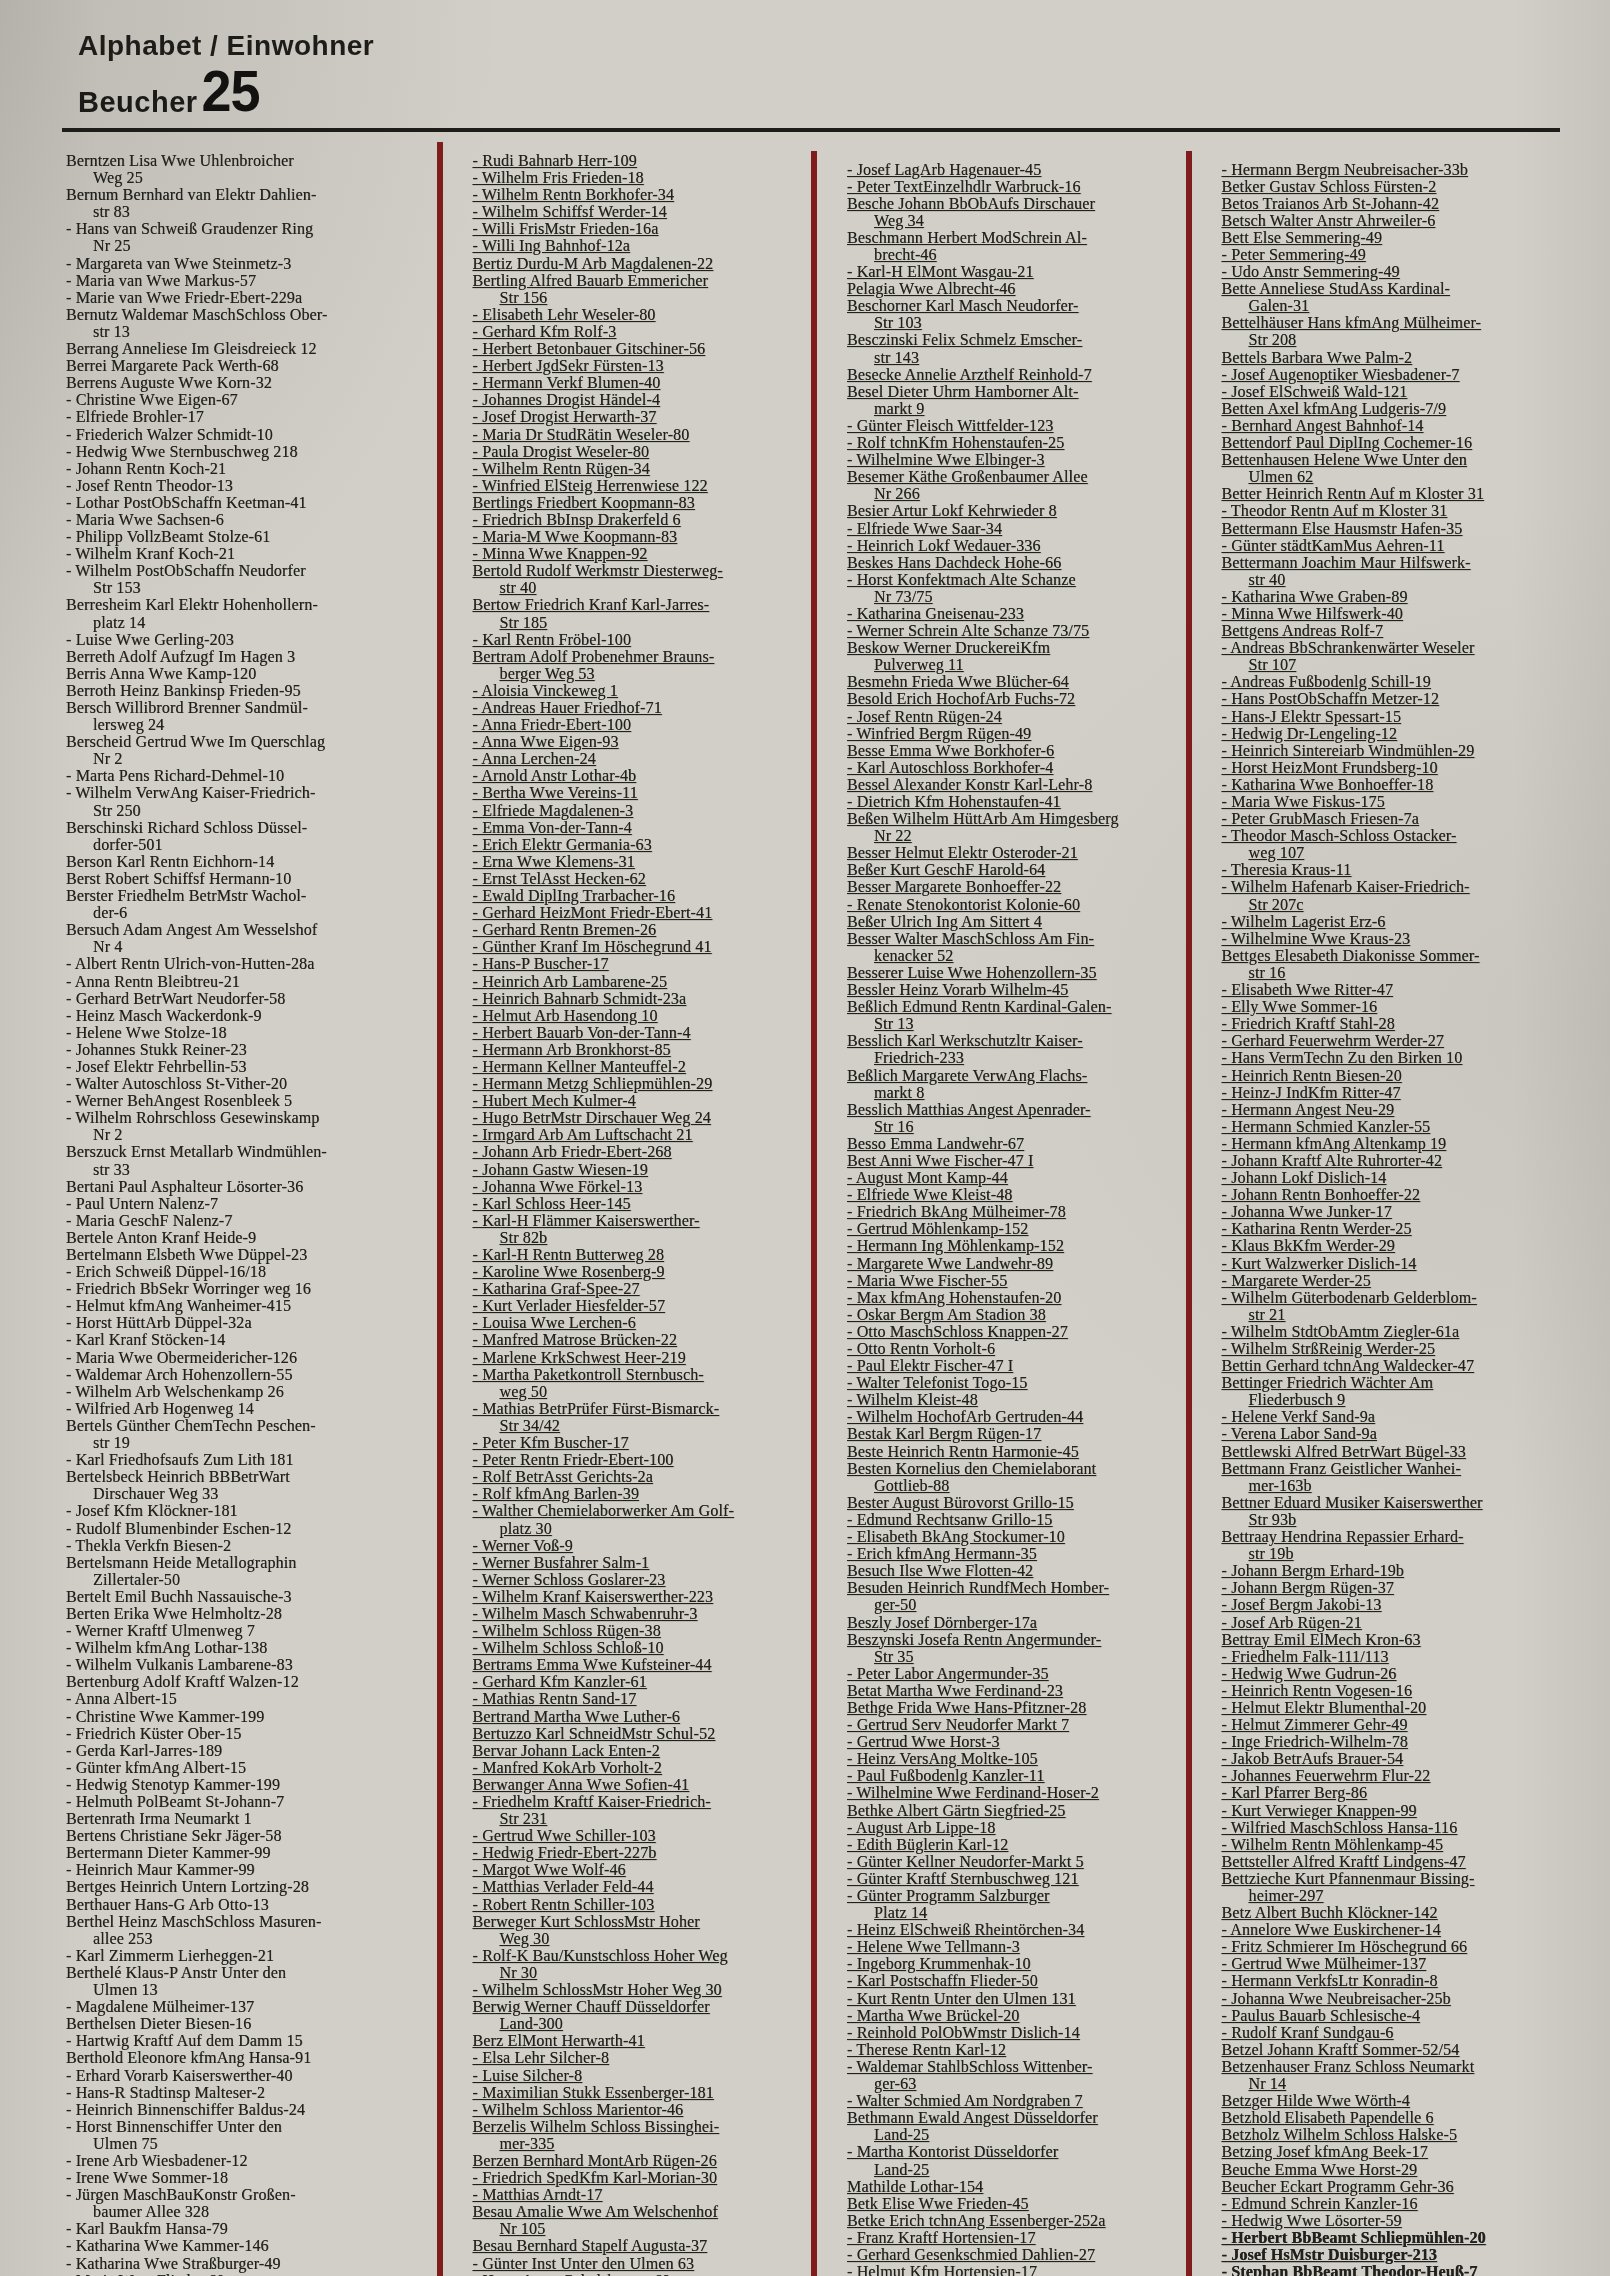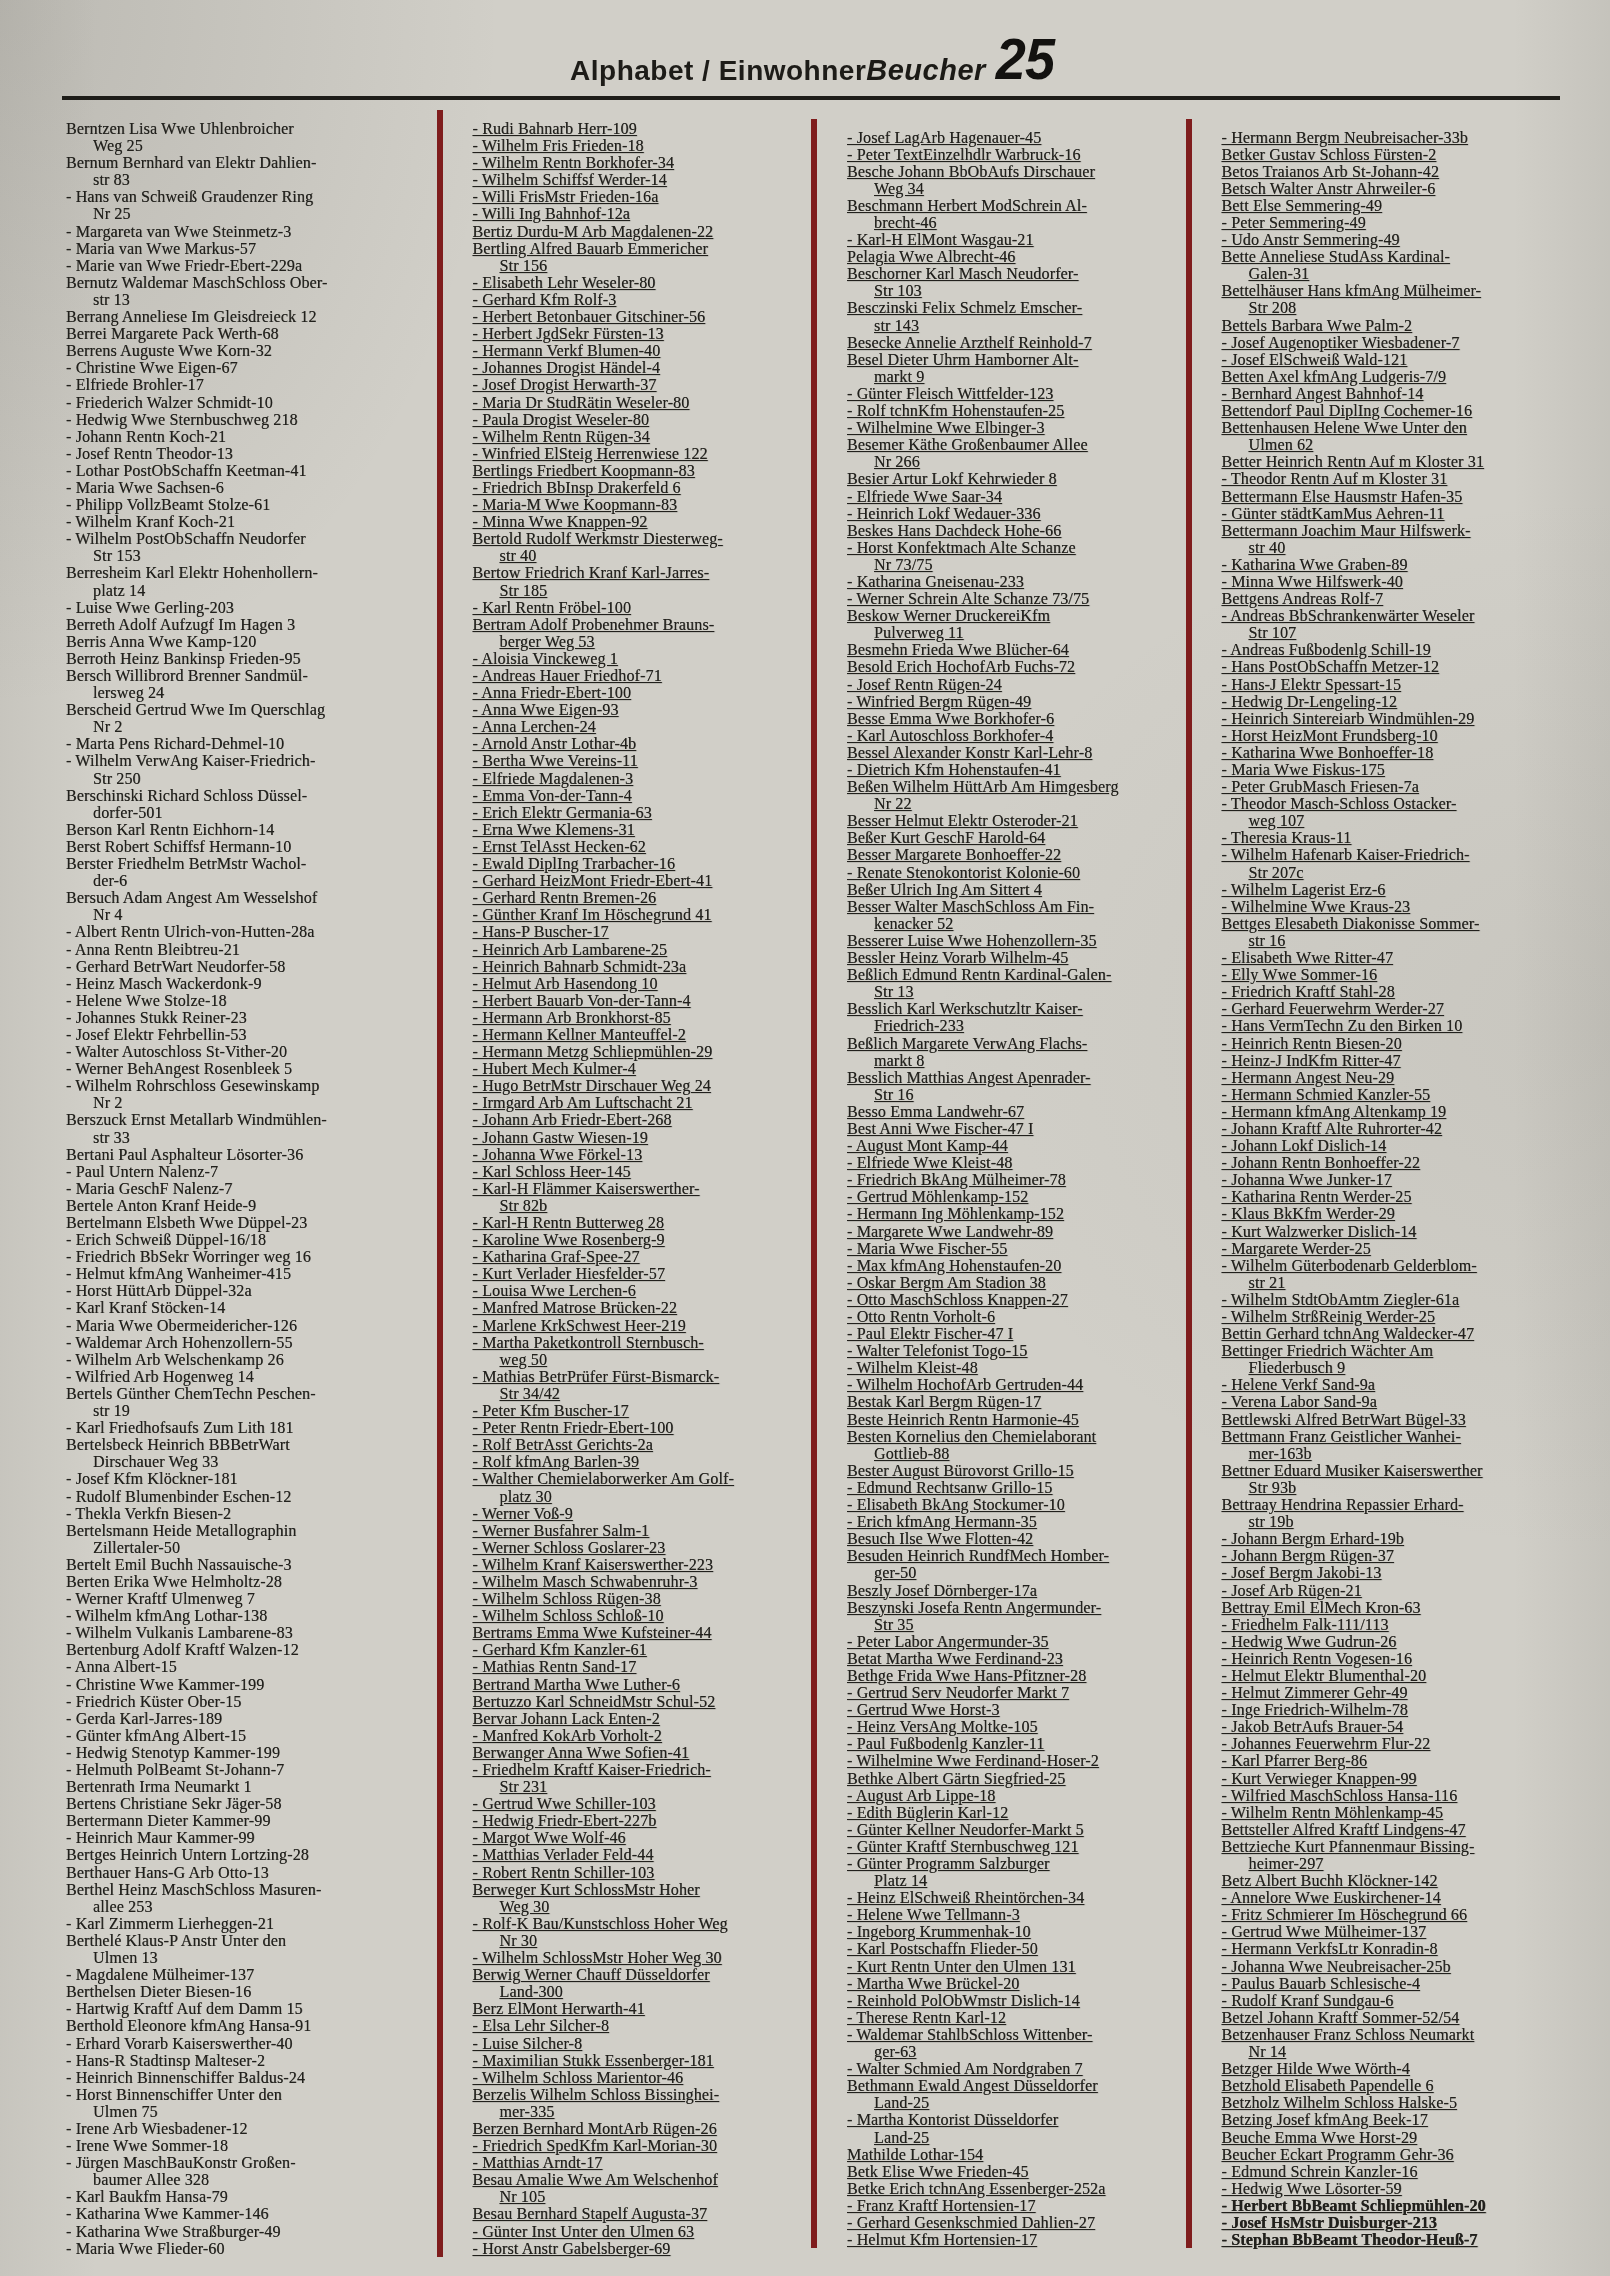--- a/index.html
+++ b/index.html
@@ -10,28 +10,28 @@
       radial-gradient(ellipse at 0% 0%, rgba(90,88,82,0.18), rgba(0,0,0,0) 22%),
       radial-gradient(ellipse at 100% 45%, rgba(120,118,110,0.10), rgba(0,0,0,0) 30%),
       linear-gradient(90deg, rgba(110,108,100,0.10), rgba(0,0,0,0) 6%, rgba(0,0,0,0) 94%, rgba(110,108,100,0.12)),
       var(--paper);
     color:var(--ink);
     font-family:"Liberation Serif","DejaVu Serif",serif;
     overflow:hidden;
   }
   .page { padding:30px 50px 0 62px; }
   .page-header {
-    display:flex; justify-content:center; align-items:baseline;
-    border-bottom:4px solid #1e1d19; padding:0 6px 4px 16px;
+    display:flex; justify-content:flex-end; align-items:baseline;
+    border-bottom:4px solid #1e1d19; padding:0 6px 4px 16px;flex-direction:column;
   }
   .header-left {
     font-family:"Liberation Sans","DejaVu Sans",sans-serif;
     font-weight:bold; font-size:28px; letter-spacing:0.5px; color:#1d1c18;
   }
-  .header-right { display:flex; align-items:baseline; gap:10px; padding-right:8px;font-style:italic; }
+  .header-right { display:flex; align-items:baseline; gap:4px; padding-right:8px; }
   .header-right .name {
     font-family:"Liberation Sans","DejaVu Sans",sans-serif;
     font-weight:bold; font-size:29px; letter-spacing:0.5px; color:#1b1a16;
   }
   .header-right .pagenum {
     font-family:"Liberation Sans","DejaVu Sans",sans-serif;
     font-weight:bold; font-size:54px; letter-spacing:-1px; color:#131210;
     transform:scaleY(1.05); transform-origin:bottom;
   }
   .columns { display:flex; align-items:center; margin-top:10px; min-height:2140px; }

